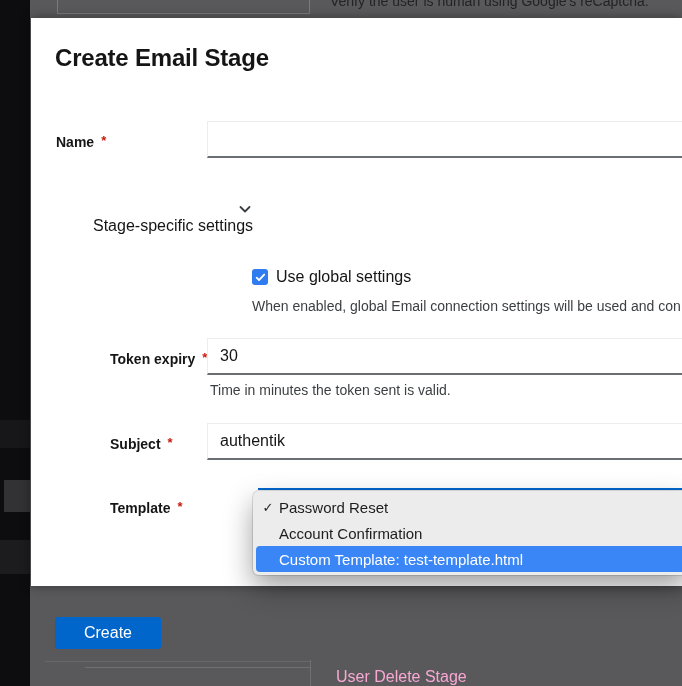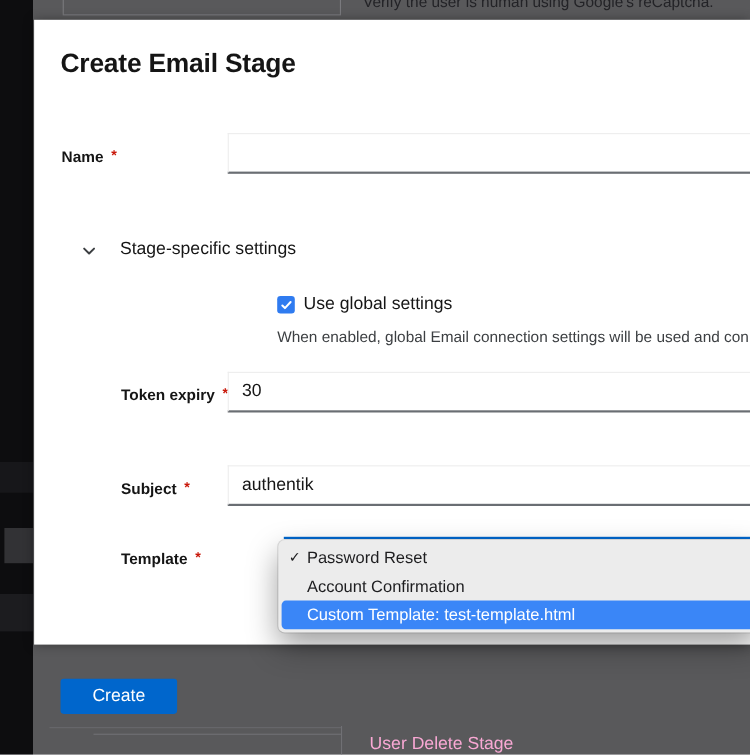--- a/index.html
+++ b/index.html
@@ -48,21 +48,21 @@
   }
   .req { color:#c9190b; font-weight:700; margin-left:7px; font-size:13px; position:relative; top:-2px; }
 
   .txt-input {
     position:absolute; height:37px; width:480px; left:176px;
     background:#fff; border:1px solid #ededed; border-bottom:2px solid #6a6e73;
     font-family:"Liberation Sans","DejaVu Sans",sans-serif;
     font-size:16px; color:#151515; padding:0 8px 0 12px; outline:none;
   }
 
-  .section-head { position:absolute; left:42px; top:200px; display:flex; align-items:flex-end; cursor:pointer; }
+  .section-head { position:absolute; left:42px; top:183px; display:flex; align-items:flex-end; cursor:pointer;flex-direction:column; }
   .chev { width:16px; height:16px; display:inline-block; color:#3c3f42; }
   .section-label { margin-left:20px; font-size:16px; color:#151515; }
 
   .checkbox {
     position:absolute; left:221px; top:251px; width:16px; height:16px;
     background:#2f7bf0; border-radius:3px; display:flex; align-items:center; justify-content:center;
   }
   .cb-label { position:absolute; left:245px; top:250px; font-size:16px; color:#151515; white-space:nowrap; }
   .help-text { position:absolute; font-size:14px; color:#3c3f42; white-space:nowrap; }
 
@@ -137,20 +137,21 @@
         <path d="M1.8 6.2l2.6 2.6 5.6-6" fill="none" stroke="#ffffff" stroke-width="2" stroke-linecap="round" stroke-linejoin="round"></path>
       </svg>
   </div>
   <div class="cb-label">Use global settings</div>
   <div class="help-text" style="left:221px; top:280px;">When enabled, global Email connection settings will be used and con</div>
 
   <div class="field-label" style="left:79px; top:333px;">
     <span>Token expiry</span><span class="req">*</span>
   </div>
   <input class="txt-input" style="top: 320px;" type="text" value="30">
+  <div class="help-text" style="left:179px; top:364px;">Time in minutes the token sent is valid.</div>
 
   <div class="field-label" style="left:79px; top:418px;">
     <span>Subject</span><span class="req">*</span>
   </div>
   <input class="txt-input" style="top: 405px;" type="text" value="authentik">
 
   <div class="field-label" style="left:79px; top:482px;">
     <span>Template</span><span class="req">*</span>
   </div>
   <div class="select-focus-line"></div>

